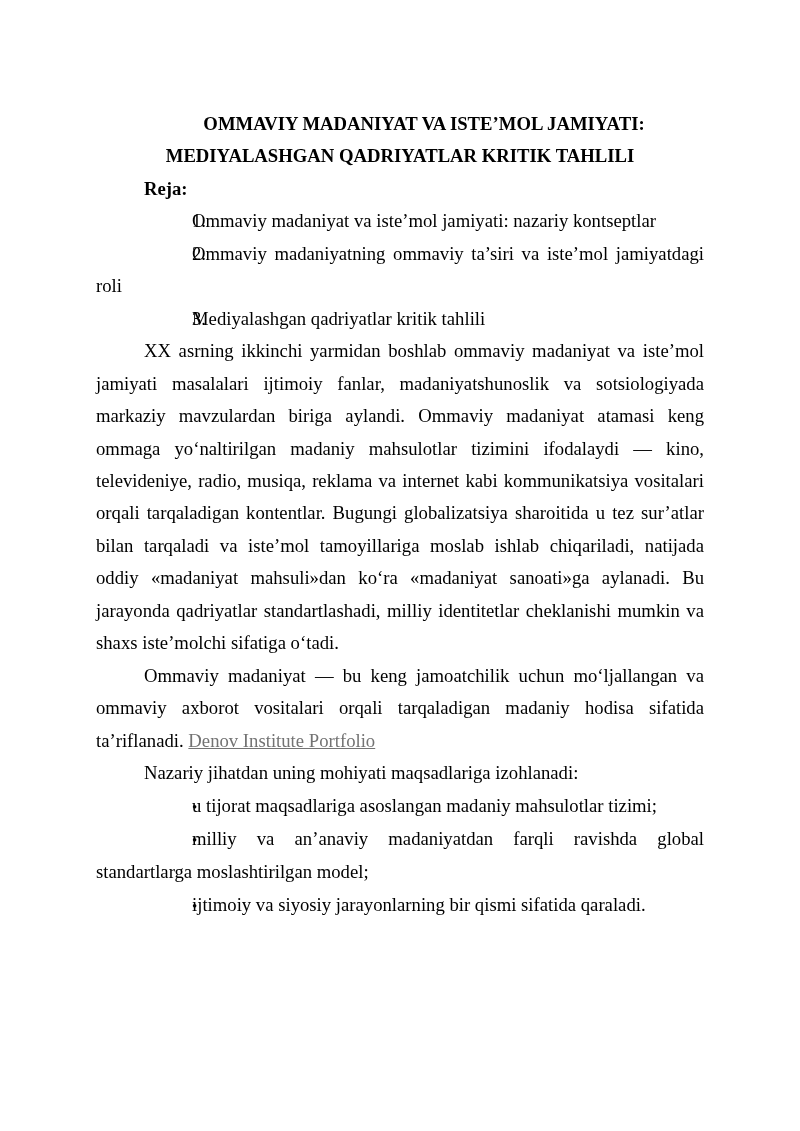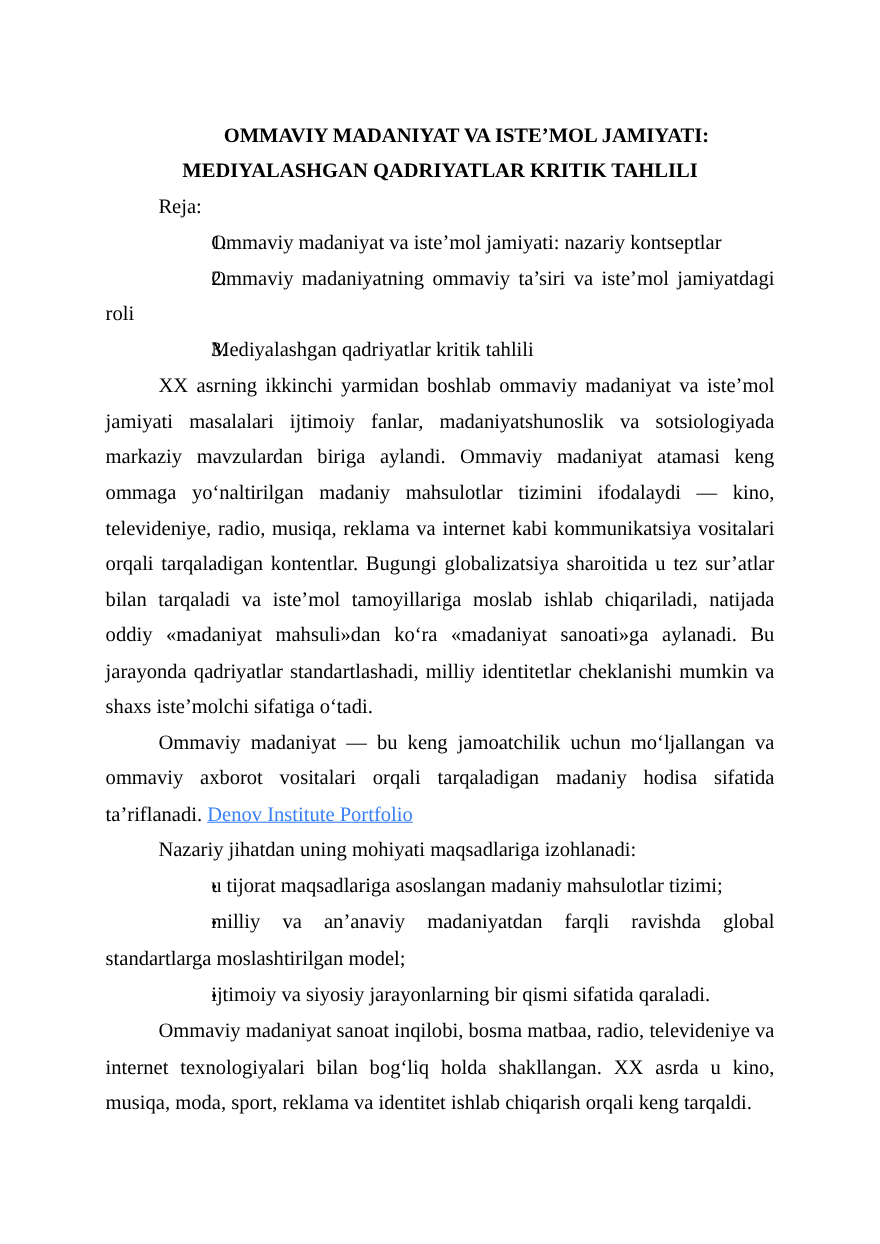--- a/index.html
+++ b/index.html
@@ -26,21 +26,21 @@
     padding: 0;
   }
   .title {
     font-weight: bold;
     text-align: center;
   }
   .title.first {
     text-indent: 48px;
   }
   .plan-heading {
-    font-weight: normal;
+    font-weight: bold;
     text-indent: 48px;
   }
   .list-item {
     font-weight: normal;
     text-align: justify;
     text-indent: 48px;
   }
   .marker {
     display: inline-block;
     width: 48px;
@@ -51,21 +51,21 @@
   }
   .bullet-item {
     font-weight: normal;
     text-align: justify;
     text-indent: 48px;
   }
   .bullet-item .marker {
     font-size: 15px;
   }
   a.doc-link {
-    color: #3b82f6;
+    color: #737373;
     text-decoration: underline;
     cursor: pointer;
   }
 </style>
 </head>
 <body>
 
 <div class="page">
 
   <p class="title first">OMMAVIY MADANIYAT VA ISTE’MOL JAMIYATI:</p>
@@ -84,15 +84,14 @@
   <p class="body-par"><span>Ommaviy madaniyat — bu keng jamoatchilik uchun moʻljallangan va ommaviy axborot vositalari orqali tarqaladigan madaniy hodisa sifatida ta’riflanadi. </span><a class="doc-link">Denov Institute Portfolio</a></p>
 
   <p class="body-par">Nazariy jihatdan uning mohiyati maqsadlariga izohlanadi:</p>
 
   <p class="bullet-item"><span class="marker">•</span><span>u tijorat maqsadlariga asoslangan madaniy mahsulotlar tizimi;</span></p>
 
   <p class="bullet-item"><span class="marker">•</span><span>milliy va an’anaviy madaniyatdan farqli ravishda global standartlarga moslashtirilgan model;</span></p>
 
   <p class="bullet-item"><span class="marker">•</span><span>ijtimoiy va siyosiy jarayonlarning bir qismi sifatida qaraladi.</span></p>
 
-  <p class="body-par">Ommaviy madaniyat sanoat inqilobi, bosma matbaa, radio, televideniye va internet texnologiyalari bilan bogʻliq holda shakllangan. XX asrda u kino, musiqa, moda, sport, reklama va identitet ishlab chiqarish orqali keng tarqaldi.</p>
 
 </div>
 
 </body></html>

